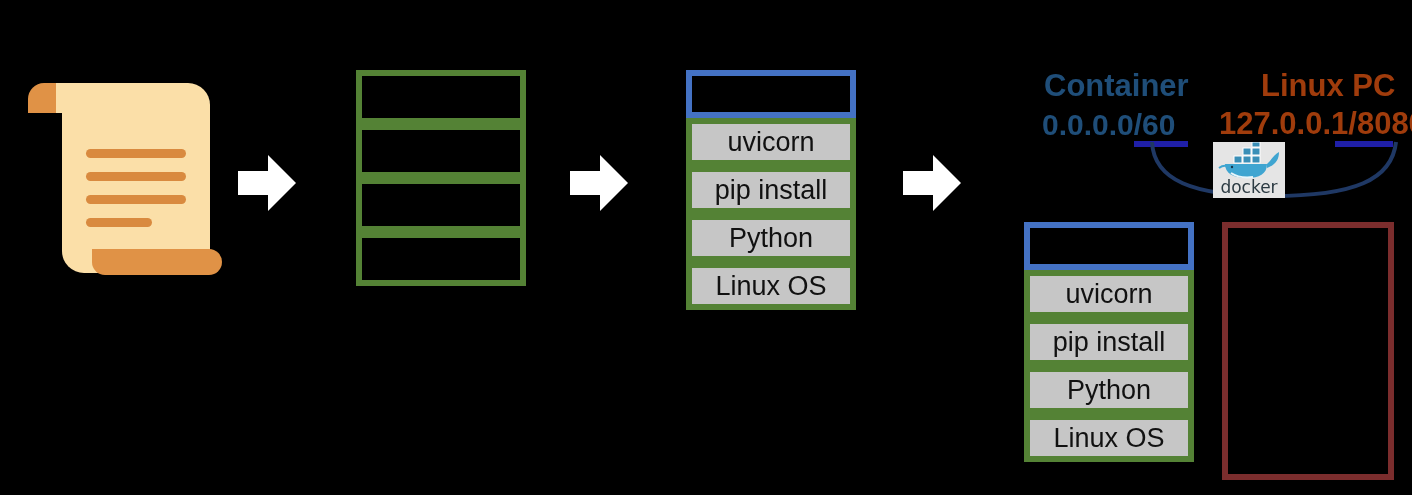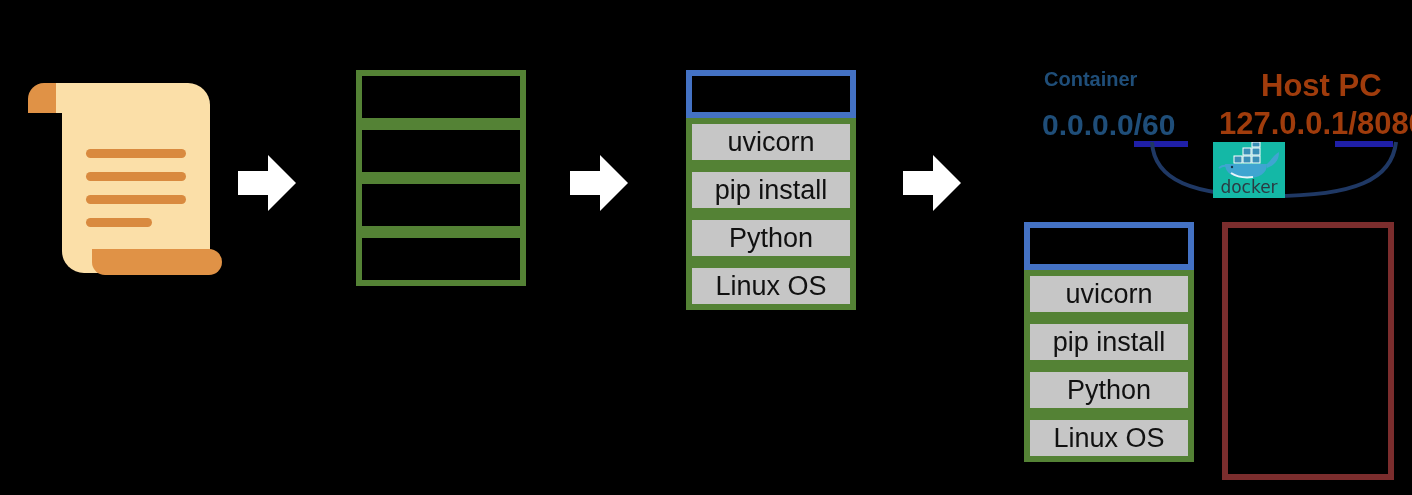--- a/index.html
+++ b/index.html
@@ -73,21 +73,21 @@
   }
   .ip {
     position: absolute; font-weight: bold; white-space: nowrap;
   }
   .port-underline {
     position: absolute; height: 6px; background: #1F1FA8;
   }
 
   
   .docker-logo {
-    position: absolute; background: #14b8a6;
+    position: absolute; background: #e5e5e5;
     display: flex; flex-direction: column;
     align-items: center; justify-content: flex-start;
     overflow: hidden;
   }
   .docker-word {
     font-family: "DejaVu Sans", sans-serif;
     color: #2B3A42; letter-spacing: 0px; line-height: 1;
   }
 
   
@@ -158,22 +158,22 @@
       <span class="layer-label">Linux OS</span>
     </div>
   </div>
 
   <div class="arrow" style="left:903px; top:155px;">
     <svg width="58" height="56" viewBox="0 0 58 56">
       <polygon points="0,16 30,16 30,0 58,28 30,56 30,40 0,40" fill="#FFFFFF"></polygon>
     </svg>
   </div>
 
-  <div class="heading" style="left:1044px; top:68px; font-size:20px; color:#1F4E79;">Container</div>
-  <div class="heading" style="left:1261px; top:68px; font-size:31px; color:#A03C0C;">Host PC</div>
+  <div class="heading" style="left:1044px; top:68px; font-size:31px; color:#1F4E79;">Container</div>
+  <div class="heading" style="left:1261px; top:68px; font-size:31px; color:#A03C0C;">Linux PC</div>
 
   <div class="ip" style="left:1042px; top:108px; font-size:30px; color:#1F4E79;">0.0.0.0/60</div>
   <div class="ip" style="left:1219px; top:106px; font-size:31px; color:#A03C0C;">127.0.0.1/8080</div>
 
   <div class="port-underline" style="left:1134px; top:141px; width:54px;"></div>
   <div class="port-underline" style="left:1335px; top:141px; width:58px;"></div>
 
   <svg class="connector" style="left:1140px; top:140px;" width="270" height="70" viewBox="0 0 270 70">
     <path d="M 12 2 C 14 40 52 56 132 56 C 214 56 252 40 256 2" fill="none" stroke="#1F3864" stroke-width="4"></path>
   </svg>

